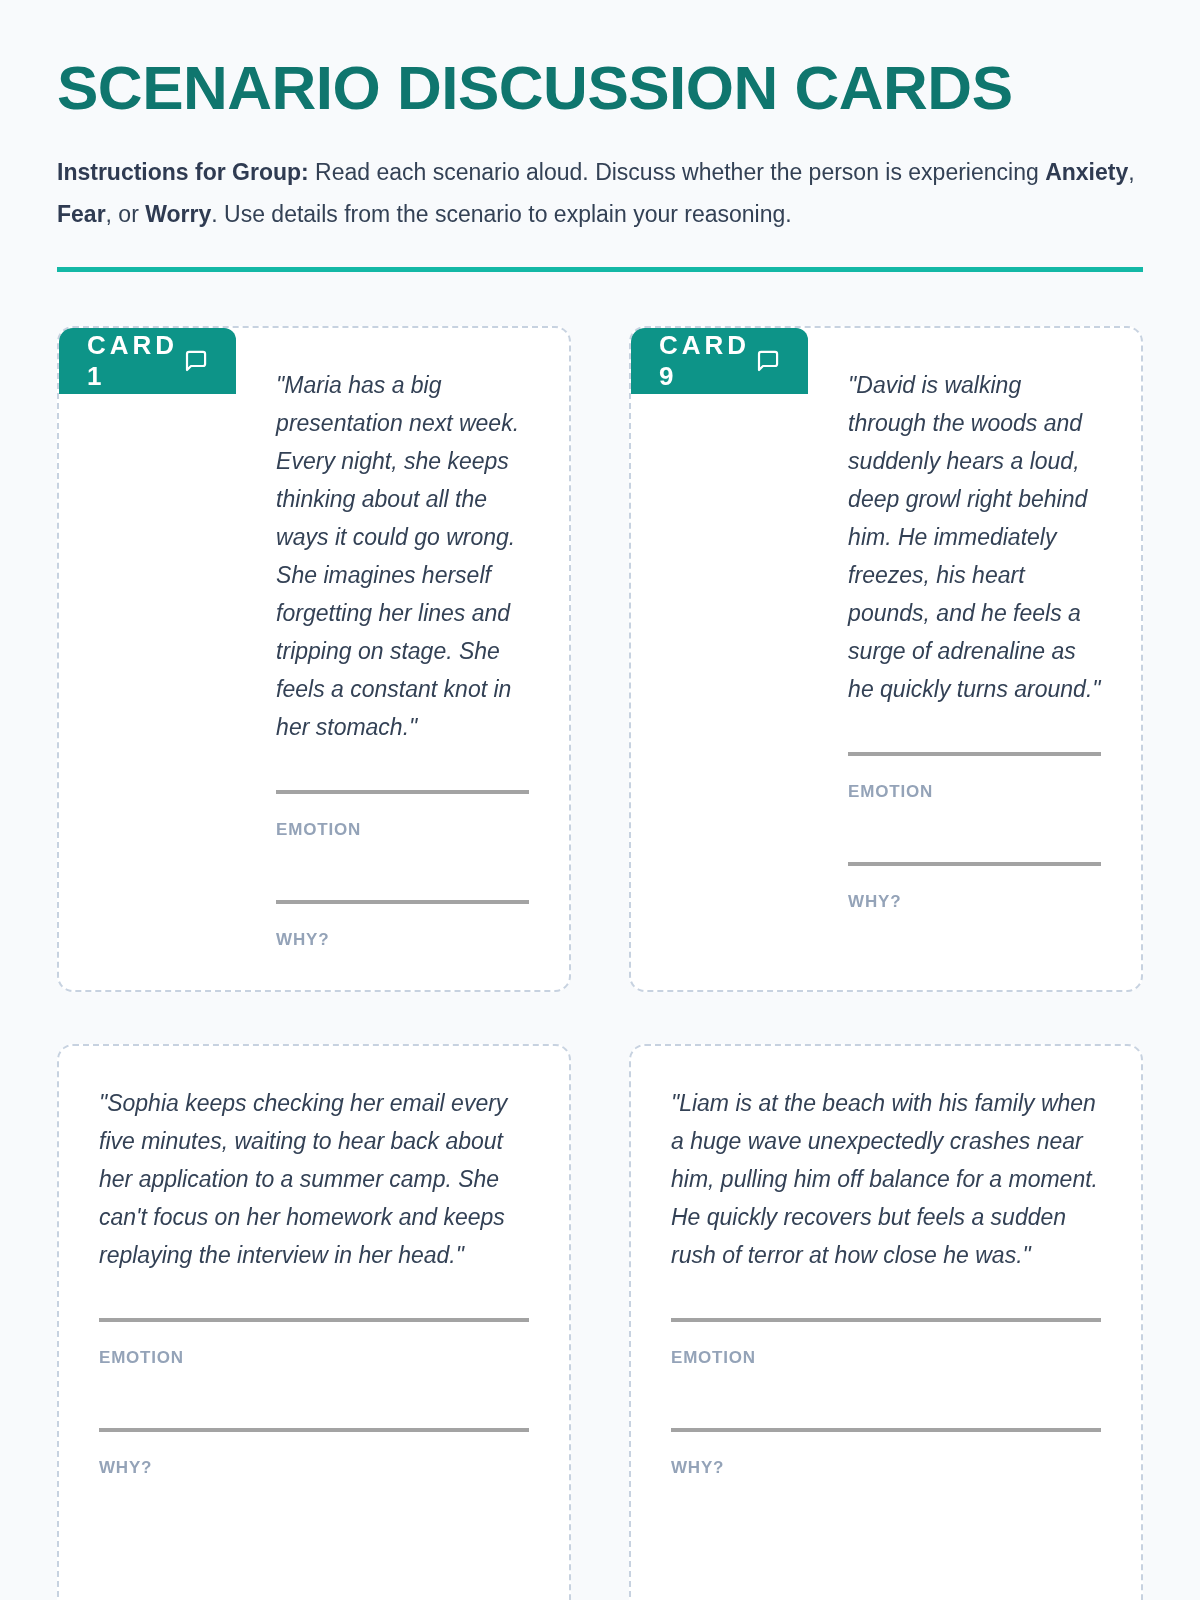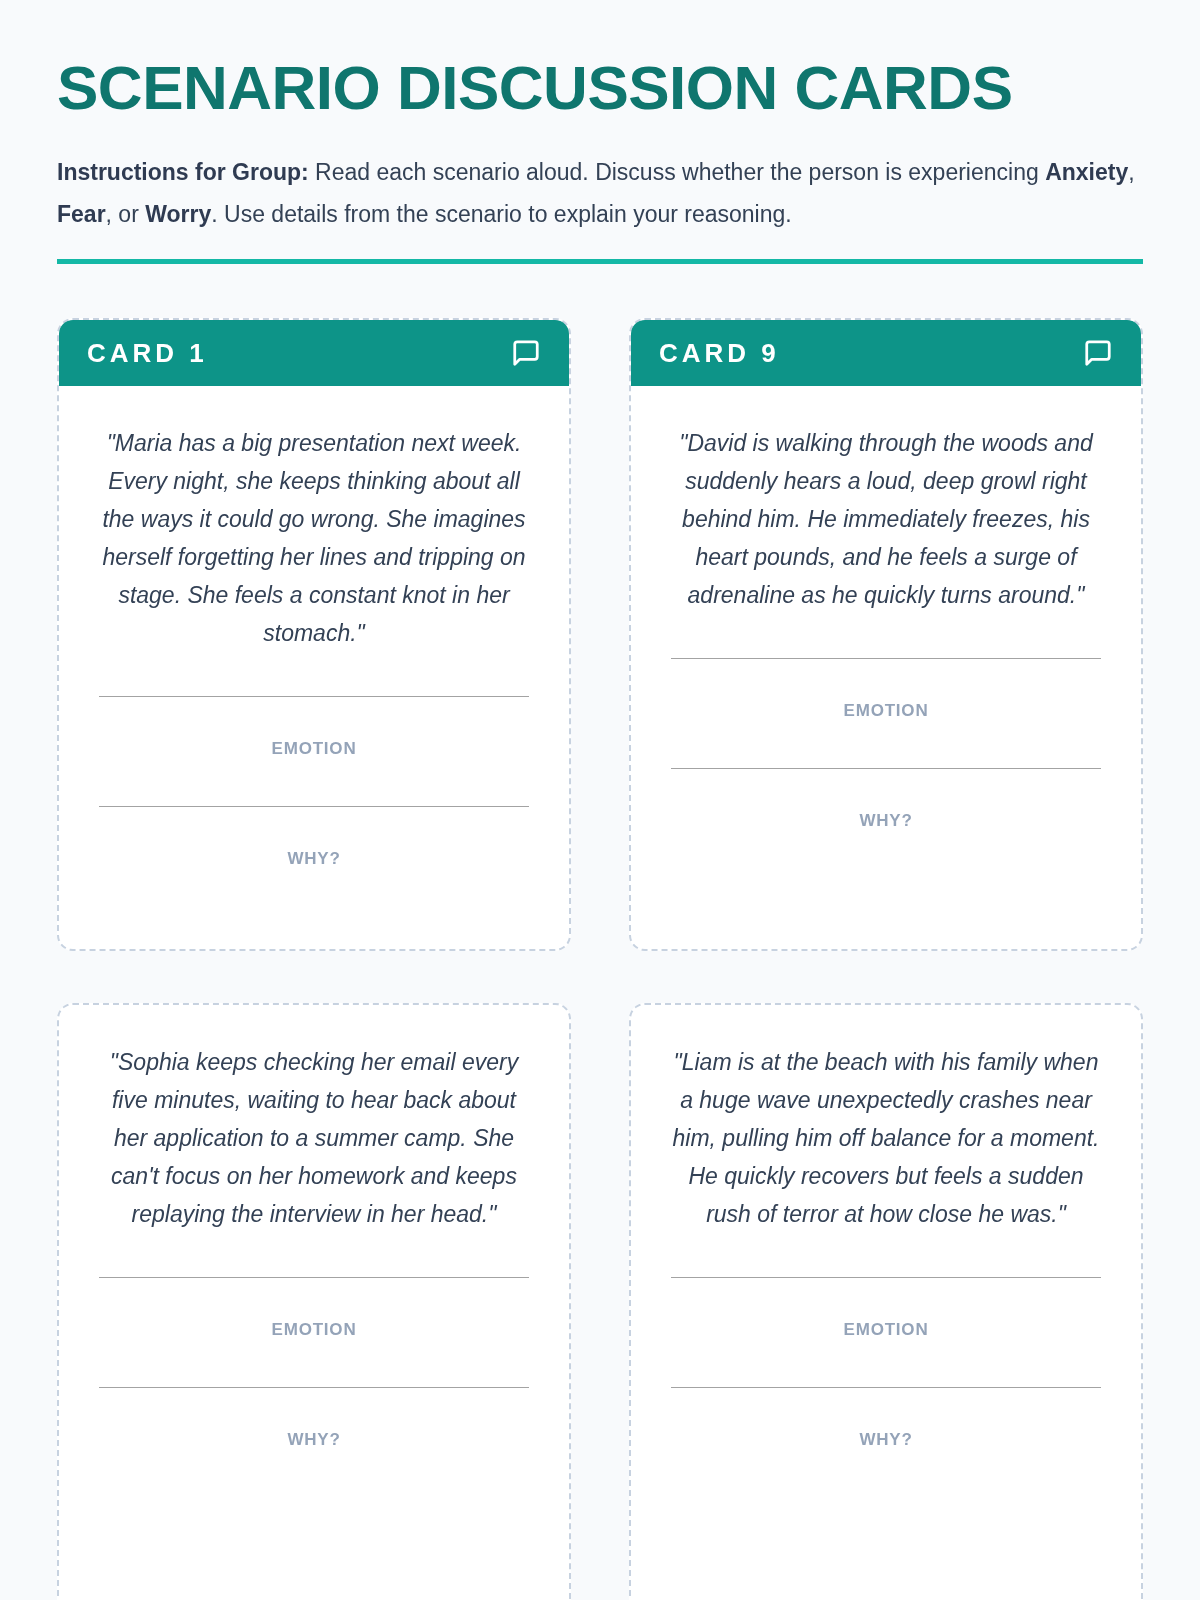--- a/index.html
+++ b/index.html
@@ -19,21 +19,21 @@
     font-weight: bold;
     letter-spacing: -0.5px;
     color: #0f766e;
     margin-bottom: 28px;
   }
   .instructions {
     font-size: 23px;
     line-height: 42px;
     color: #334155;
     max-width: 1086px;
-    margin-bottom: 24px;
+    margin-bottom: 32px;
   }
   .instructions b { font-weight: bold; color: #2f3b52; }
   .title-rule {
     height: 5px;
     background: #14b8a6;
     border: none;
     margin-bottom: 54px;
   }
   .cards-grid {
     display: grid;
@@ -41,22 +41,21 @@
     column-gap: 58px;
     row-gap: 52px;
   }
   .card {
     border: 2px dashed #c7d2e0;
     border-radius: 16px;
     background: #ffffff;
     overflow: hidden;
     min-height: 633px;
     display: flex;
-    flex-direction: column;
-    text-align: center;
+    flex-direction: row;
   }
   .card-header {
     background: #0d9488;
     height: 66px;
     flex: 0 0 66px;
     display: flex;
     align-items: center;
     justify-content: space-between;
     padding: 0 28px;
     border-radius: 12px 12px 0 0;
@@ -79,22 +78,22 @@
     padding: 38px 40px 0 40px;
   }
   .scenario {
     font-style: italic;
     font-size: 23px;
     line-height: 38px;
     color: #334155;
     margin-bottom: 44px;
   }
   .answer-section {
-    border-top: 1px solid #a3a3a3;
-    padding-top: 42px;
+    border-top: 4px solid #a3a3a3;
+    padding-top: 26px;
   }
   .answer-section.emotion { min-height: 110px; }
   .answer-section.why { flex: 1; padding-bottom: 40px; }
   .answer-label {
     font-size: 17px;
     font-weight: bold;
     letter-spacing: 0.8px;
     color: #94a3b8;
     text-transform: uppercase;
   }

